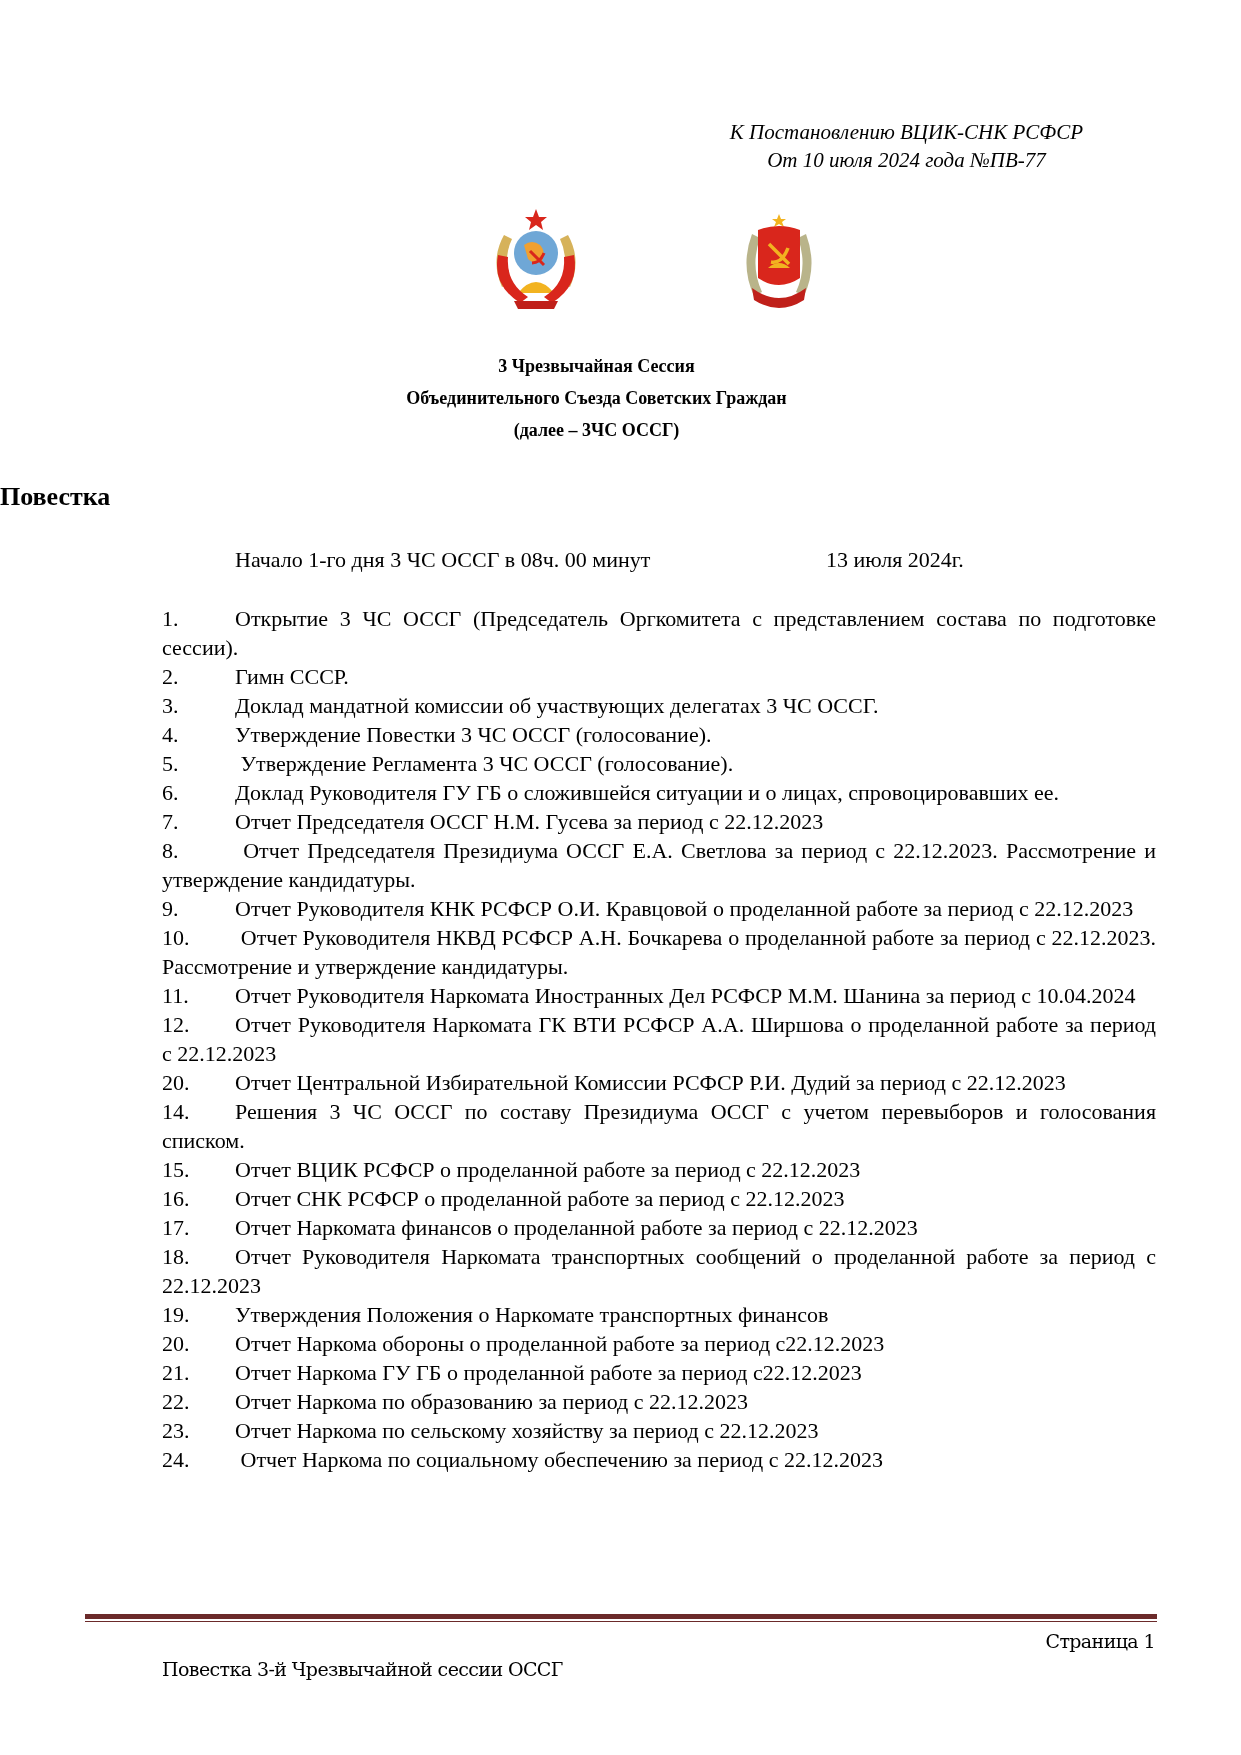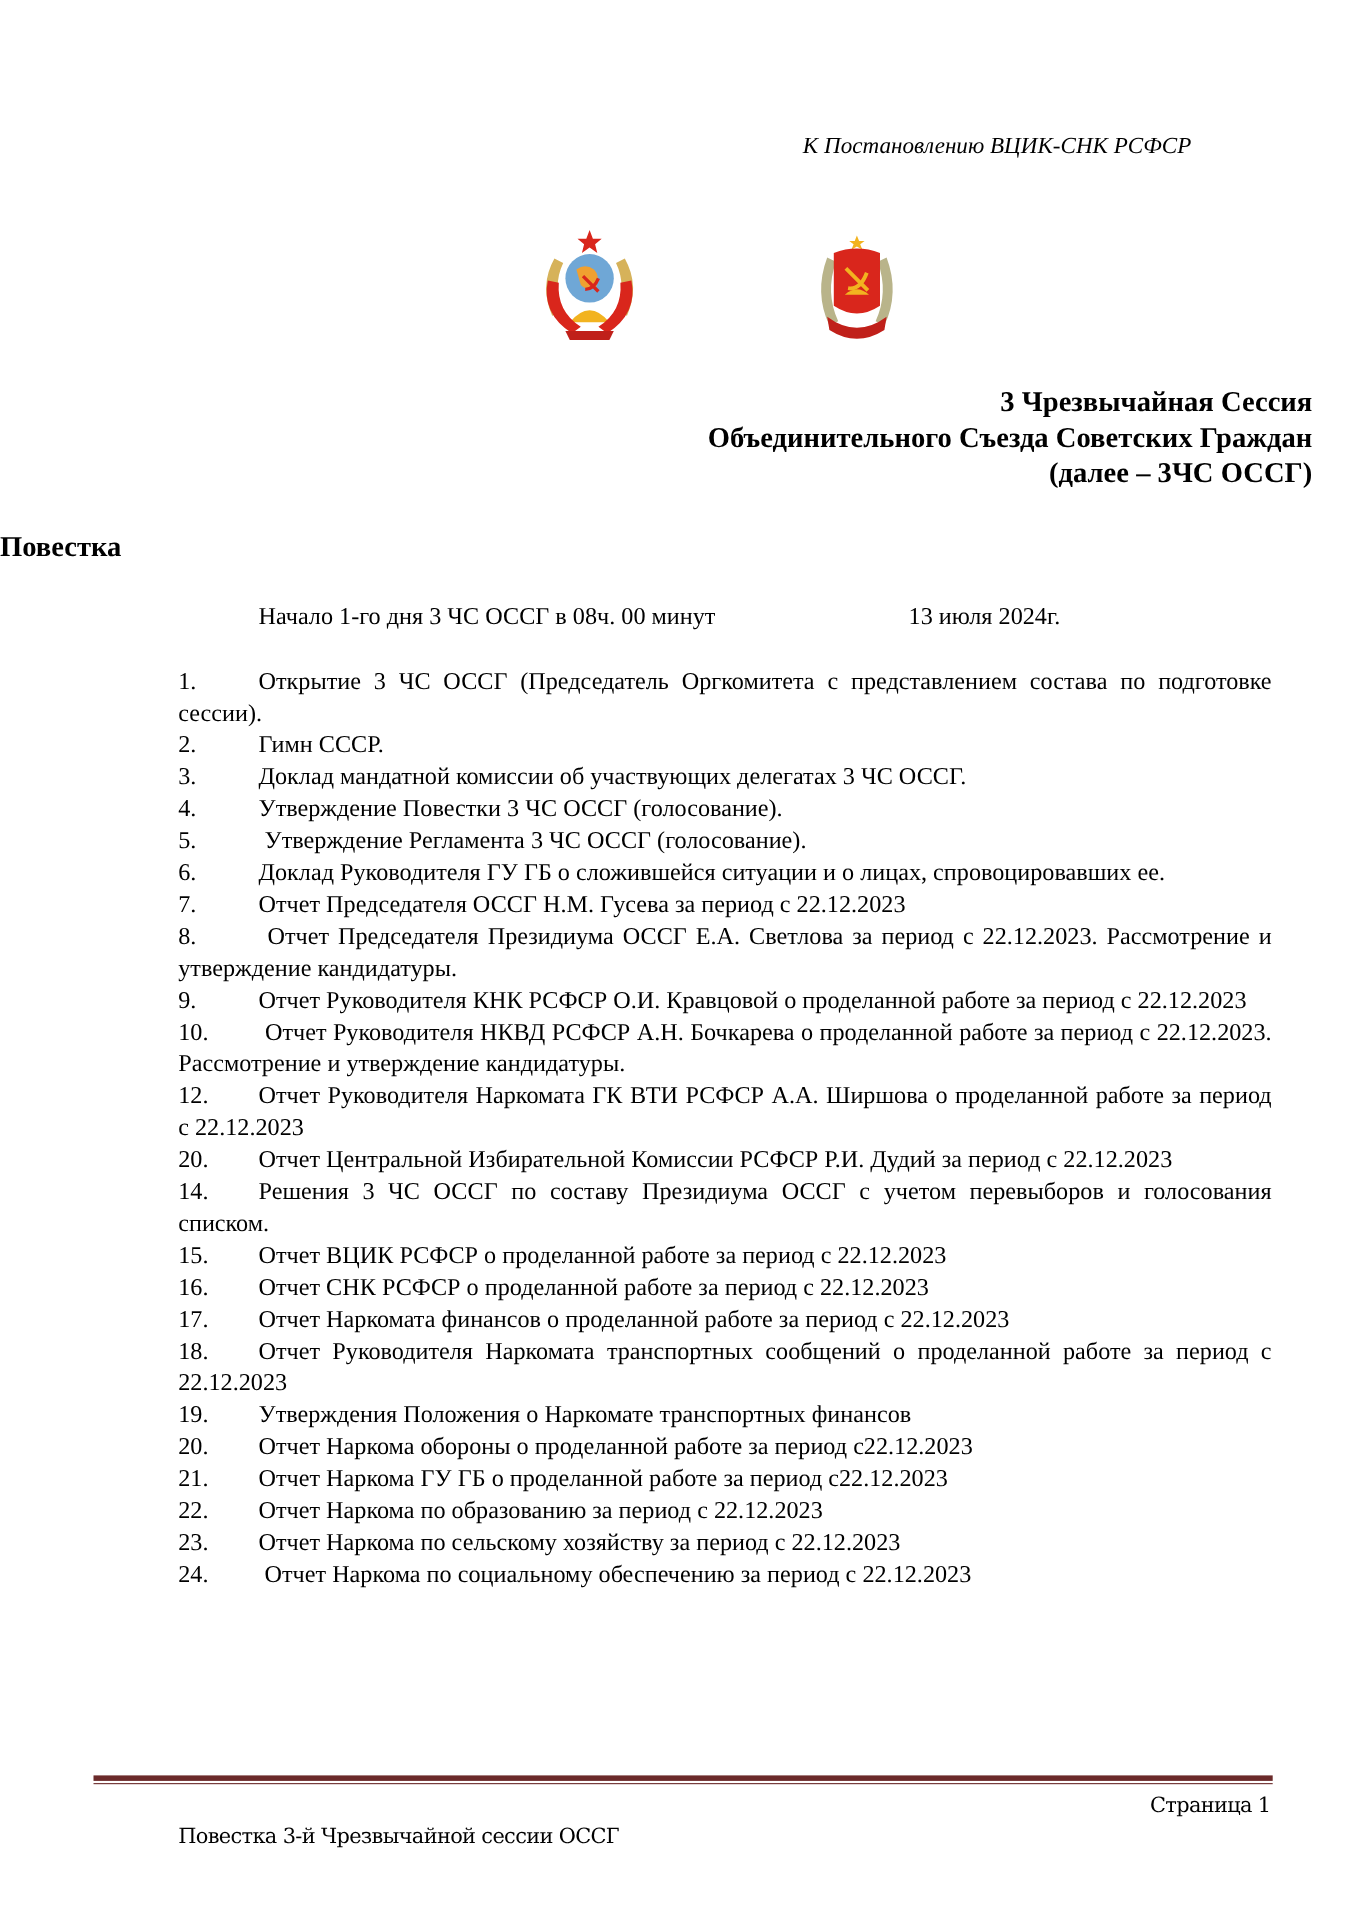--- a/index.html
+++ b/index.html
@@ -5,21 +5,21 @@
     html, body { margin: 0; padding: 0; background: #ffffff; }
     body { width: 1241px; height: 1755px; position: relative; overflow: hidden; color: #000; }
     .page { position: absolute; left: 0; top: 0; width: 1241px; height: 1755px; font-family: "Liberation Serif", serif; }
 
     .approval { position: absolute; right: 158px; top: 118px; text-align: center; font-style: italic; font-size: 21px; line-height: 28px; }
 
     .emblem { position: absolute; }
     .emblem-ussr { left: 484px; top: 205px; width: 96px; width: 104px; height: 108px; }
     .emblem-rsfsr { left: 738px; top: 208px; width: 82px; height: 108px; }
 
-    .title-block { position: absolute; left: 0; width: 1193px; top: 350px; text-align: right; font-weight: bold; font-size: 26px; line-height: 32px; }
+    .title-block { position: absolute; left: 0; width: 1193px; top: 350px; text-align: center; font-weight: bold; font-size: 18px; line-height: 32px; }
     .agenda-heading { position: absolute; left: 0; width: 1060px; top: 481px; text-align: left; font-weight: bold; font-size: 26px; line-height: 32px; }
 
     .start-line { position: absolute; top: 546px; left: 235px; font-size: 22px; line-height: 28px; }
     .start-date { position: absolute; top: 546px; left: 826px; font-size: 22px; line-height: 28px; }
 
     .agenda { position: absolute; left: 162px; top: 604px; width: 994px; margin: 0; padding: 0; list-style: none; font-size: 22px; line-height: 29px; }
     .agenda li { text-align: justify; }
     .agenda .num { display: inline-block; width: 73px; }
 
     .footer-rule { position: absolute; left: 85px; width: 1072px; top: 1614px; }
@@ -29,20 +29,21 @@
     .footer-left { position: absolute; left: 162px; top: 1628px; font-family: "DejaVu Serif", serif; font-size: 19px; line-height: 26px; letter-spacing: -0.6px; margin-top: 28px; }
     .footer-right { position: absolute; right: 86px; top: 1628px; font-family: "DejaVu Serif", serif; font-size: 19px; line-height: 26px; letter-spacing: -0.6px; }
   </style>
 </head>
 <body>
 
 <div class="page">
 
   <div class="approval">
     <div>К Постановлению ВЦИК-СНК РСФСР</div>
+    <div>От 10 июля 2024 года №ПВ-77</div>
   </div>
 
   <svg class="emblem emblem-ussr" viewBox="0 0 104 108">
 
     <path d="M20 30 Q6 55 18 82 L28 78 Q18 55 28 34 Z" fill="#d6b25a"></path>
     <path d="M84 30 Q98 55 86 82 L76 78 Q86 55 76 34 Z" fill="#d6b25a"></path>
 
     <polygon points="52,4 55,12 63,12 57,17 59,25 52,20 45,25 47,17 41,12 49,12" fill="#d9261c"></polygon>
 
     <circle cx="52" cy="48" r="22" fill="#6fa7d6"></circle>
@@ -81,20 +82,21 @@
     <li><span class="num">1.</span><span>Открытие 3 ЧС ОССГ (Председатель Оргкомитета с представлением состава по подготовке сессии).</span></li>
     <li><span class="num">2.</span><span>Гимн СССР.</span></li>
     <li><span class="num">3.</span><span>Доклад мандатной комиссии об участвующих делегатах 3 ЧС ОССГ.</span></li>
     <li><span class="num">4.</span><span>Утверждение Повестки 3 ЧС ОССГ (голосование).</span></li>
     <li><span class="num">5.</span><span> Утверждение Регламента 3 ЧС ОССГ (голосование).</span></li>
     <li><span class="num">6.</span><span>Доклад Руководителя ГУ ГБ о сложившейся ситуации и о лицах, спровоцировавших ее.</span></li>
     <li><span class="num">7.</span><span>Отчет Председателя ОССГ Н.М. Гусева за период с 22.12.2023</span></li>
     <li><span class="num">8.</span><span> Отчет Председателя Президиума ОССГ Е.А. Светлова за период с 22.12.2023. Рассмотрение и утверждение кандидатуры.</span></li>
     <li><span class="num">9.</span><span>Отчет Руководителя КНК РСФСР О.И. Кравцовой о проделанной  работе за период с 22.12.2023</span></li>
     <li><span class="num">10.</span><span> Отчет Руководителя НКВД РСФСР А.Н. Бочкарева о проделанной работе за период с 22.12.2023. Рассмотрение и утверждение кандидатуры.</span></li>
+    <li><span class="num">11.</span><span>Отчет Руководителя Наркомата Иностранных Дел РСФСР М.М. Шанина  за период с 10.04.2024</span></li>
     <li><span class="num">12.</span><span>Отчет Руководителя Наркомата ГК ВТИ РСФСР А.А. Ширшова о проделанной работе за период с 22.12.2023</span></li>
     <li><span class="num">20.</span><span>Отчет Центральной Избирательной Комиссии РСФСР Р.И. Дудий за период с 22.12.2023</span></li>
     <li><span class="num">14.</span><span>Решения 3 ЧС ОССГ по составу Президиума ОССГ с учетом перевыборов и голосования списком.</span></li>
     <li><span class="num">15.</span><span>Отчет ВЦИК РСФСР о проделанной работе за период с 22.12.2023</span></li>
     <li><span class="num">16.</span><span>Отчет СНК РСФСР о проделанной работе за период с 22.12.2023</span></li>
     <li><span class="num">17.</span><span>Отчет Наркомата финансов о проделанной работе за период с 22.12.2023</span></li>
     <li><span class="num">18.</span><span>Отчет Руководителя Наркомата транспортных сообщений о проделанной работе за период с 22.12.2023</span></li>
     <li><span class="num">19.</span><span>Утверждения Положения о Наркомате транспортных финансов</span></li>
     <li><span class="num">20.</span><span>Отчет Наркома обороны о проделанной работе за период с22.12.2023</span></li>
     <li><span class="num">21.</span><span>Отчет Наркома ГУ ГБ о проделанной работе за период с22.12.2023</span></li>

